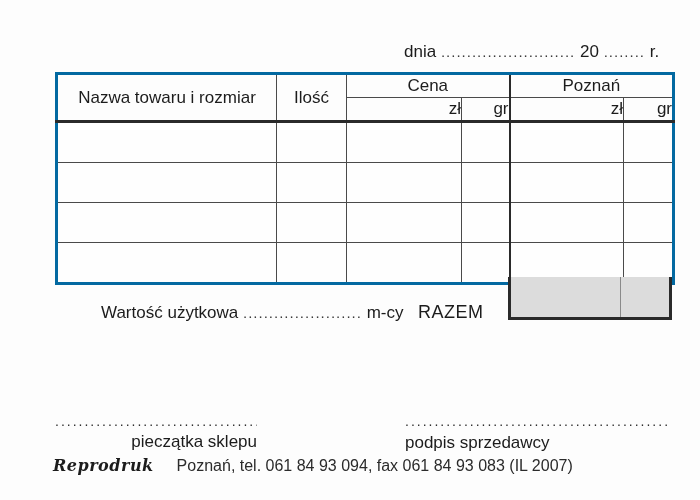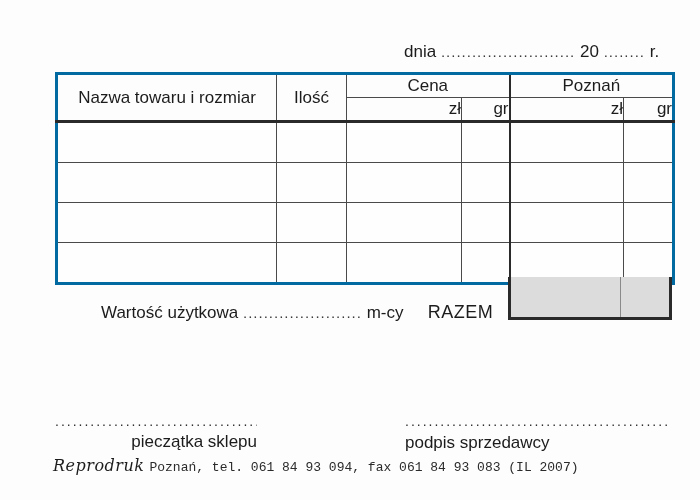--- a/index.html
+++ b/index.html
@@ -40,21 +40,21 @@
   .wl{border-left:2px solid #2a2a2a !important;}
   .form-table tbody td{height:39px;background:#fefefe;}
   .form-table tbody td:nth-child(5){border-left:2px solid #2a2a2a;}
 
   
   .usage-line{
     position:absolute;left:55px;top:303px;font-size:17px;white-space:nowrap;margin-left:46px;
   }
   .razem{
     position:absolute;left:418px;top:302px;width:85px;
-    font-size:18px;text-align:center;letter-spacing:.5px;
+    font-size:18px;text-align:left;letter-spacing:.5px;
   }
   .total-box{
     position:absolute;left:508px;top:277px;width:164px;height:43px;
     box-sizing:border-box;background:#dcdcdc;
     border:3px solid #2a2a2a;border-top:0;
   }
   .total-zl{position:absolute;left:0;top:0;width:109px;height:100%;}
   .total-divider{position:absolute;left:109px;top:0;width:1px;height:100%;background:#8a8a8a;}
   .total-gr{position:absolute;left:110px;top:0;right:0;height:100%;}
 
@@ -64,24 +64,24 @@
   .sig-dots-right{position:absolute;left:405px;top:413px;width:262px;overflow:hidden;
     font-size:14px;letter-spacing:2px;color:#2e2e2e;white-space:nowrap;}
   .sig-label-left{position:absolute;left:55px;top:432px;width:202px;
     text-align:right;font-size:17px;}
   .sig-label-right{position:absolute;left:405px;top:433px;width:262px;
     text-align:left;font-size:17px;}
 
   
   .footer{position:absolute;left:53px;top:456px;white-space:nowrap;}
   .brand{
-    font-family:"DejaVu Serif",serif;font-style:italic;font-weight:normal;
+    font-family:"DejaVu Serif",serif;font-style:italic;font-weight:bold;
     font-size:16px;letter-spacing:.5px;
   }
-  .footer-info{font-size:13px;color:#2b2b2b;margin-left:5px;font-family:Liberation Mono, monospace;}
+  .footer-info{font-size:16px;color:#2b2b2b;margin-left:23px;}
 </style>
 </head>
 <body>
 
 <div class="page">
 
 
   <div class="date-line"><span>dnia</span> <span class="dots">..........................</span> <span>20</span> <span class="dots">........</span> <span>r.</span></div>
 
   <table class="form-table">

